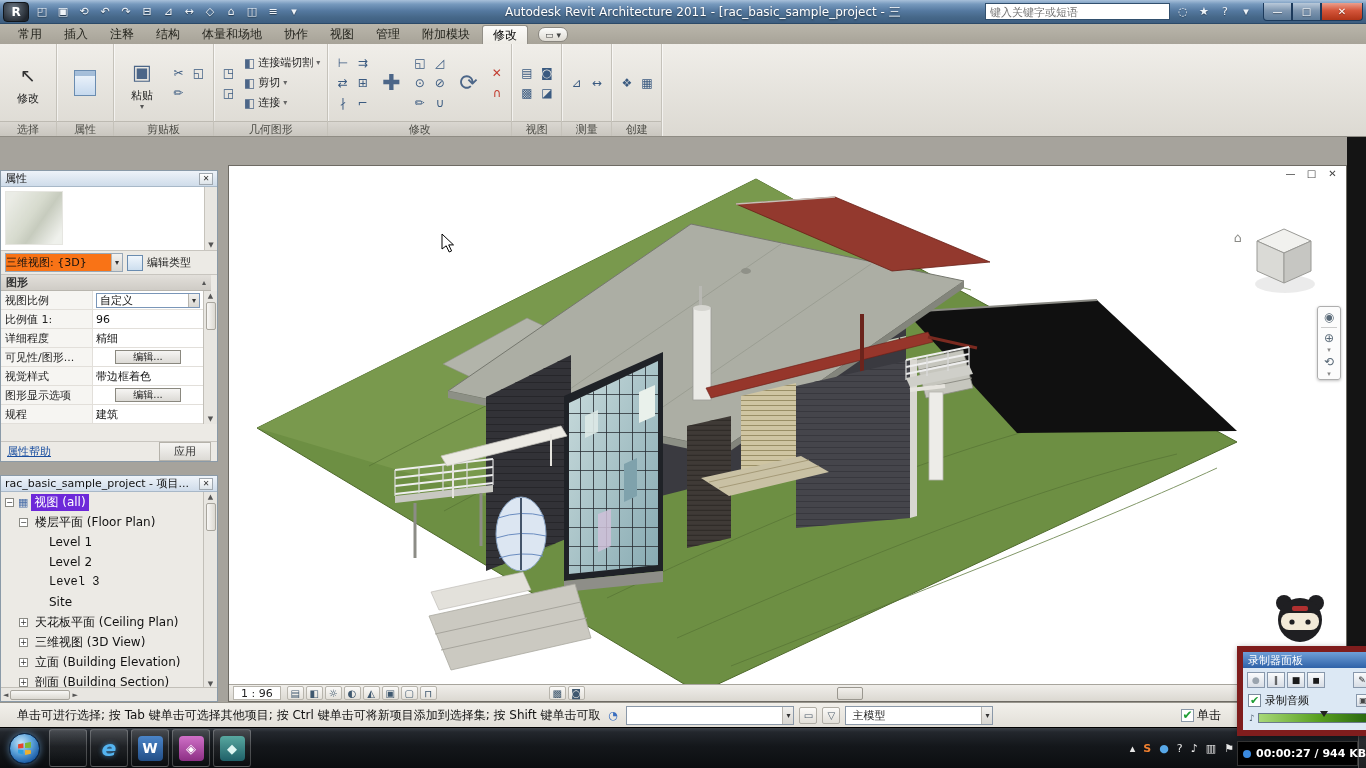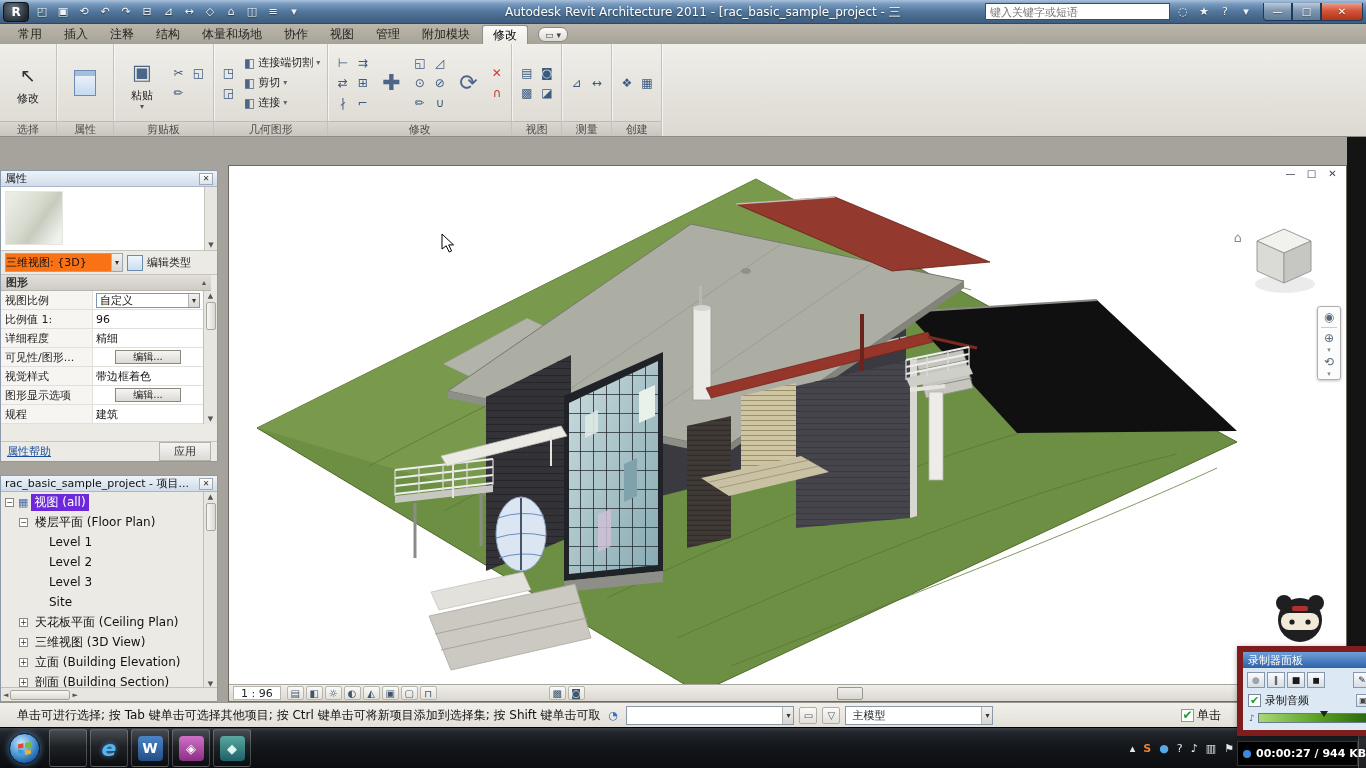--- a/index.html
+++ b/index.html
@@ -423,21 +423,21 @@
               <span class="tlab">楼层平面 (Floor Plan)</span>
             </div>
             <div class="trow" style="padding-left: 32px;">
               <span class="texp-sp"></span>
               <span class="tlab">Level 1</span>
             </div>
             <div class="trow" style="padding-left: 32px;">
               <span class="texp-sp"></span>
               <span class="tlab">Level 2</span>
             </div>
-            <div class="trow" style="padding-left: 32px;">
+            <div class="trow" style="padding-left: 32px; font-family: Liberation Mono, monospace;">
               <span class="texp-sp"></span>
               <span class="tlab">Level 3</span>
             </div>
             <div class="trow" style="padding-left: 32px;">
               <span class="texp-sp"></span>
               <span class="tlab">Site</span>
             </div>
             <div class="trow" style="padding-left: 18px;">
               <span class="texp">+</span>
               <span class="tlab">天花板平面 (Ceiling Plan)</span>

